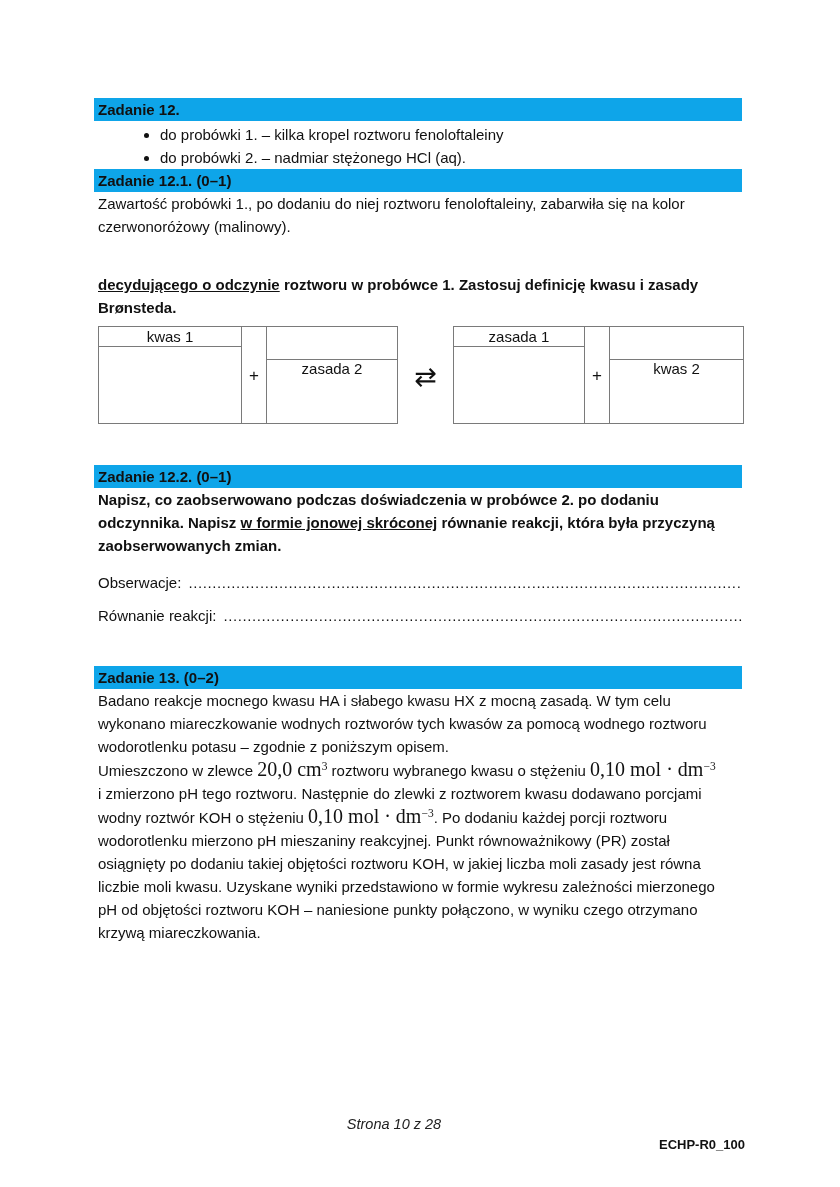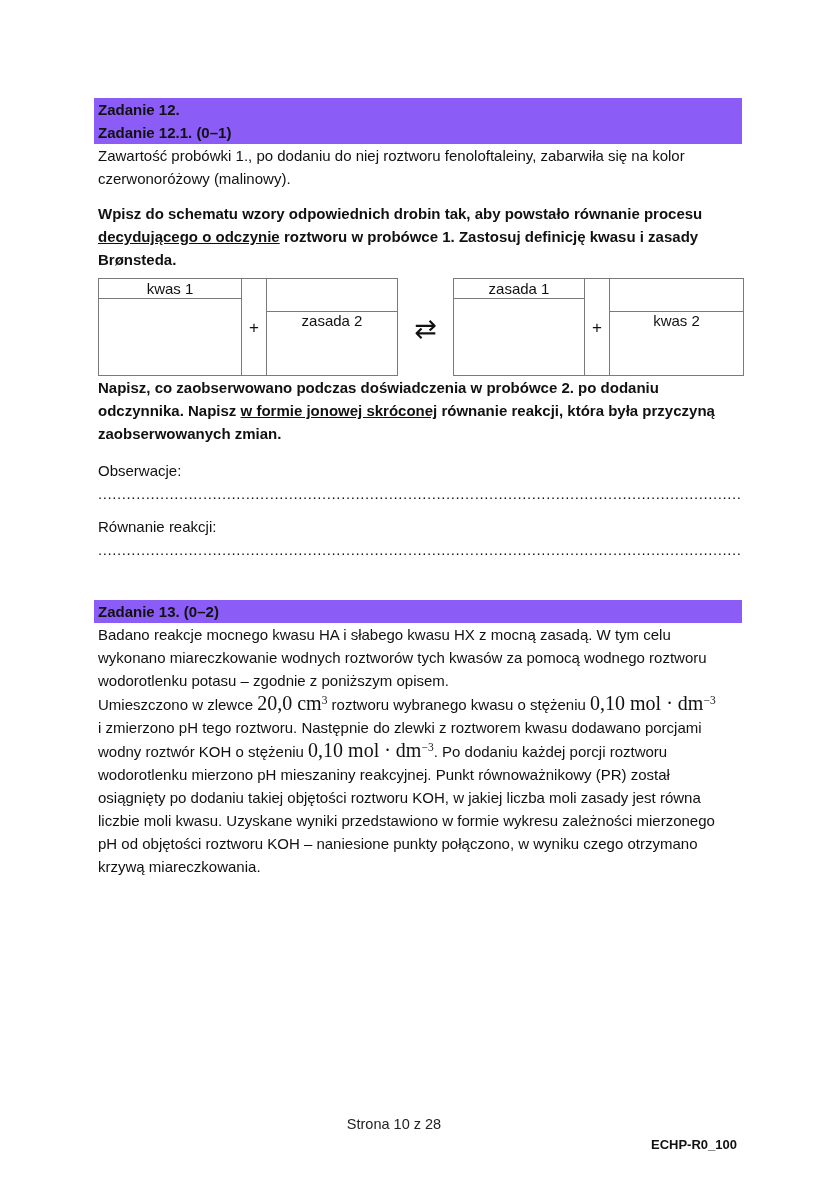--- a/index.html
+++ b/index.html
@@ -9,21 +9,21 @@
     background:#ffffff;
     font-family:"Liberation Sans",sans-serif;
     font-size:15px;line-height:23px;
     color:#111111;
     overflow:hidden;
   }
   .content{position:absolute;left:98px;top:98px;width:660px;}
   .bar{
     width:644px;
     height:23px;line-height:23px;
-    background:#8b5cf6;
+    background:#0ea5e9;
     font-weight:bold;
     padding-left:4px;margin-left:-4px;
     box-sizing:content-box;
   }
   p{margin:0;}
   .bold{font-weight:bold;}
   .u{text-decoration:underline;text-align:center;}
   .serif{font-family:"Liberation Serif","DejaVu Serif",serif;font-size:20px;}
   sub,sup{font-size:11px;line-height:0;}
   sub.serif,sup.serif{font-size:11.5px;}
@@ -58,67 +58,72 @@
     font-size:17px;
   }
   .arrow-gap{
     width:55px;flex:0 0 55px;
     text-align:center;
     font-family:"DejaVu Sans",sans-serif;
     font-size:27px;line-height:1;
     padding-top:2px;
   }
   
-  .answer-line{display:flex;width:644px;margin-top:14px;flex-direction:column;}
+  .answer-line{display:flex;width:644px;margin-top:14px;}
   .answer-line.second{margin-top:10px;}
   .answer-label{white-space:nowrap;padding-right:7px;}
   .answer-dots{
     flex:1;overflow:hidden;white-space:nowrap;
     letter-spacing:0.6px;
   }
   
   .footer-page{
     position:absolute;top:1114px;left:0;width:788px;
-    text-align:center;font-size:14.5px;line-height:20px;color:#222;
+    text-align:center;font-size:14.5px;line-height:20px;color:#222;font-style:italic;
   }
   .footer-code{
-    position:absolute;top:1136px;right:103px;
+    position:absolute;top:1136px;right:95px;
     font-weight:bold;font-size:13px;line-height:17px;color:#111;
   }
 </style>
 </head>
 <body>
 
 <div class="page">
   <div class="content">
 
     <div class="bar">Zadanie 12.</div>
+    <ul class="bullets">
+      <li>do probówki 1. – kilka kropel roztworu fenoloftaleiny</li>
+      <li>do probówki 2. – nadmiar stężonego HCl (aq).</li>
+    </ul>
 
     <div class="bar">Zadanie 12.1. (0–1)</div>
     <p class="para"><span>Zawartość probówki 1., po dodaniu do niej roztworu fenoloftaleiny, zabarwiła się na kolor</span><br><span>czerwonoróżowy (malinowy).</span></p>
-    <p class="para bold mt12"><span>Wpisz do schematu wzory odpowiednich drobin tak, aby powstało równanie procesu</span><br><span class="u">decydującego o odczynie</span><span> roztworu w probówce 1. Zastosuj definicję kwasu i zasady</span><br><span>Brønsteda.</span></p>
+    <p class="para bold mt12"><br><span class="u">decydującego o odczynie</span><span> roztworu w probówce 1. Zastosuj definicję kwasu i zasady</span><br><span>Brønsteda.</span></p>
 
     <div class="schema-row">
       <div class="sbox left">
         <div class="slabel c1">kwas 1</div>
         <div class="splus">+</div>
         <div class="slabel c3">zasada 2</div>
         <div class="sempty c1"></div>
         <div class="sempty c3"></div>
       </div>
       <div class="arrow-gap">⇄</div>
       <div class="sbox right">
         <div class="slabel c1">zasada 1</div>
         <div class="splus">+</div>
         <div class="slabel c3">kwas 2</div>
         <div class="sempty c1"></div>
         <div class="sempty c3"></div>
       </div>
     </div>
 
+    <div class="bar mt41">Zadanie 12.2. (0–1)</div>
     <p class="para bold"><span>Napisz, co zaobserwowano podczas doświadczenia w probówce 2. po dodaniu</span><br><span>odczynnika. Napisz </span><span class="u">w formie jonowej skróconej</span><span> równanie reakcji, która była przyczyną</span><br><span>zaobserwowanych zmian.</span></p>
 
     <div class="answer-line">
       <span class="answer-label">Obserwacje:</span>
       <span class="answer-dots">....................................................................................................................................................................................</span>
     </div>
     <div class="answer-line second">
       <span class="answer-label">Równanie reakcji:</span>
       <span class="answer-dots">....................................................................................................................................................................................</span>
     </div>

